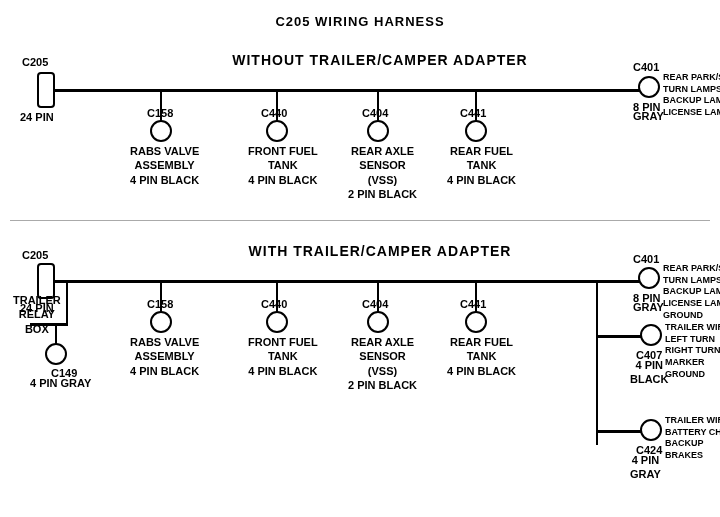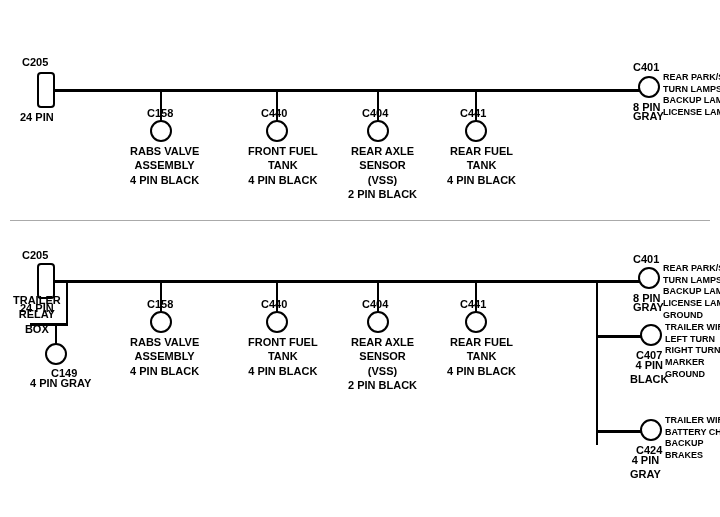--- a/index.html
+++ b/index.html
@@ -68,21 +68,23 @@
       position: absolute;
       width: 2px;
       background: #000;
     }
   </style>
 </head>
 <body>
 
 <div class="diagram-container">
 
-
+  <div class="page-title" style="position:absolute;top:6px;left:0;width:720px;">C205 WIRING HARNESS</div>
+
+  <div class="section-label" style="position:absolute;top:52px;left:120px;width:520px;text-align:center;">WITHOUT  TRAILER/CAMPER ADAPTER</div>
 
   <div class="wire-h" style="top:89px;left:52px;width:591px;"></div>
 
   <div class="connector-rect" style="top:72px;left:37px;width:18px;height:36px;"></div>
   <div class="label-text" style="top:55px;left:22px;">C205</div>
   <div class="label-text" style="top:110px;left:20px;">24 PIN</div>
 
   <div class="connector" style="top:76px;left:638px;width:22px;height:22px;"></div>
   <div class="label-text" style="top:60px;left:633px;">C401</div>
   <div class="label-text-left" style="top:72px;left:663px;white-space:pre;">REAR PARK/STOP
@@ -116,20 +118,21 @@
 
   <div class="drop-wire" style="top:89px;left:475px;height:32px;"></div>
   <div class="connector" style="top:120px;left:465px;width:22px;height:22px;"></div>
   <div class="label-text" style="top:106px;left:460px;">C441</div>
   <div class="label-text" style="top:144px;left:447px;white-space:pre;">REAR FUEL
 TANK
 4 PIN BLACK</div>
 
   <div style="position:absolute;top:220px;left:10px;width:700px;height:1px;background:#aaa;"></div>
 
+  <div class="section-label" style="position:absolute;top:243px;left:120px;width:520px;text-align:center;">WITH TRAILER/CAMPER ADAPTER</div>
 
   <div class="wire-h" style="top:280px;left:52px;width:591px;"></div>
 
   <div class="connector-rect" style="top:263px;left:37px;width:18px;height:36px;"></div>
   <div class="label-text" style="top:248px;left:22px;">C205</div>
   <div class="label-text" style="top:301px;left:20px;">24 PIN</div>
 
   <div class="drop-wire" style="top:280px;left:66px;height:45px;"></div>
   <div class="wire-h" style="top:323px;left:30px;width:38px;"></div>
   <div class="label-text" style="top:293px;left:5px;white-space:pre;margin-left:8px;">TRAILER

